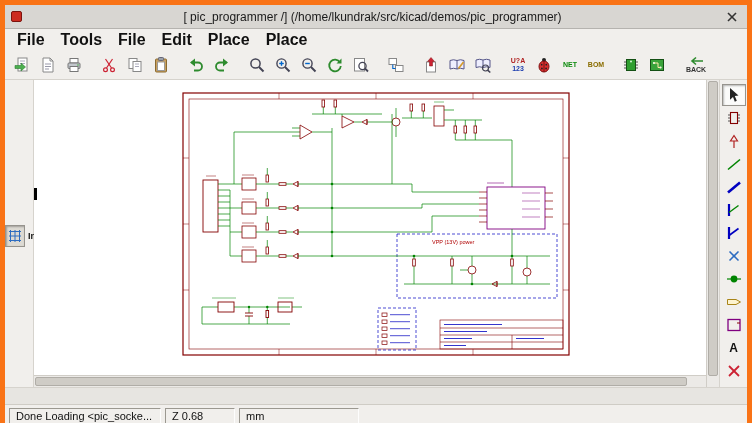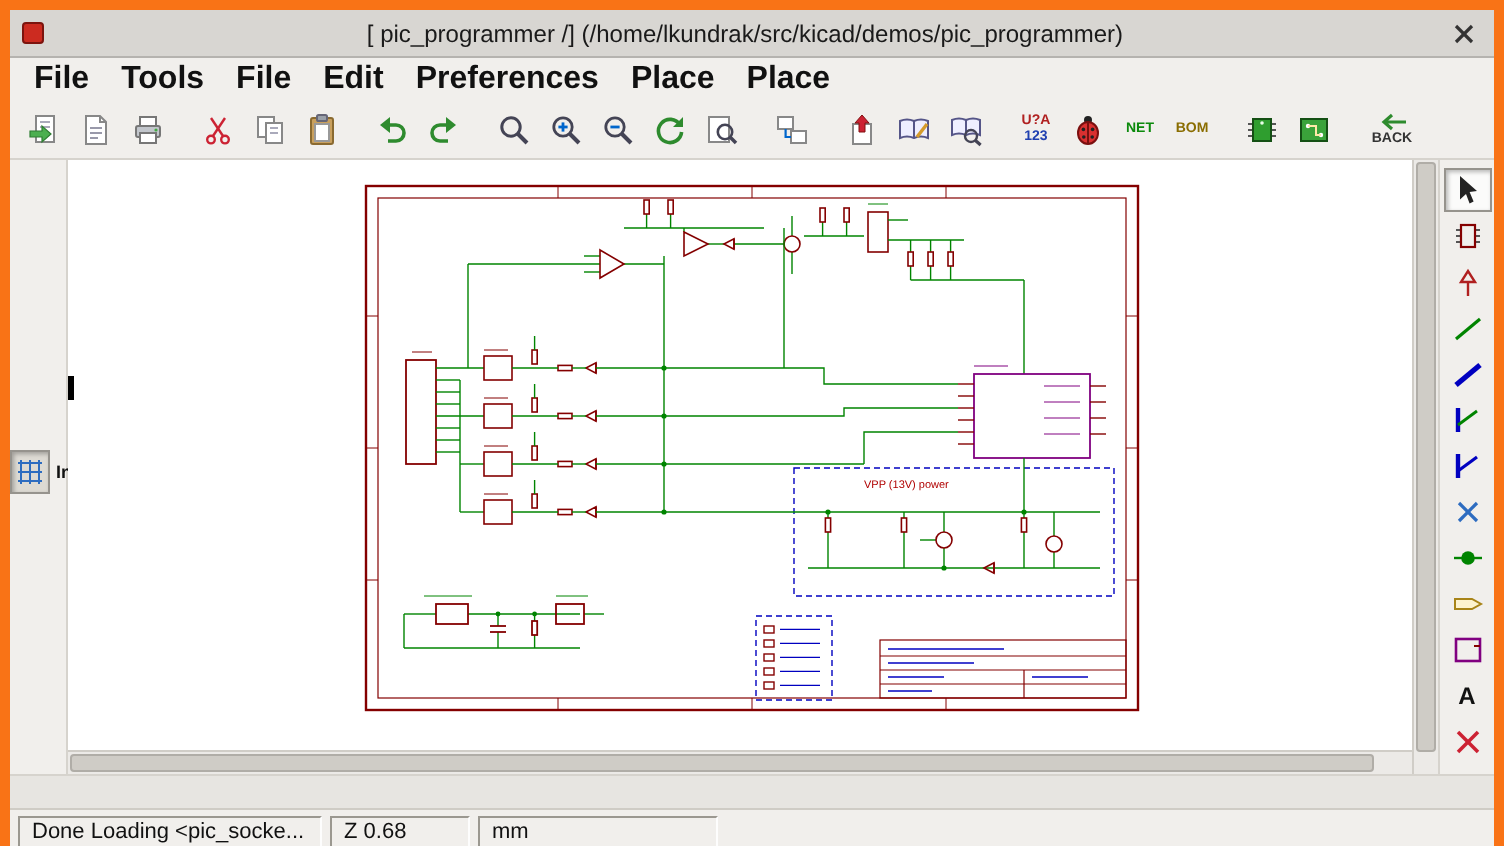--- a/index.html
+++ b/index.html
@@ -80,21 +80,20 @@
           </g>
         </svg>
     </button>
   </div>
 
   <div class="menubar">
     <span class="menu-item">File</span>
     <span class="menu-item">Tools</span>
     <span class="menu-item">File</span>
     <span class="menu-item">Edit</span>
-    <span class="menu-item">Preferences</span>
     <span class="menu-item">Place</span>
     <span class="menu-item">Place</span>
   </div>
 
   <div class="toolbar">
     <button class="tbtn">
         <svg width="18" height="18" viewBox="0 0 18 18">
           <rect x="5" y="2" width="9" height="13" fill="#fff" stroke="#888"></rect>
           <line x1="7" y1="5" x2="12" y2="5" stroke="#aab"></line>
           <line x1="7" y1="7.5" x2="12" y2="7.5" stroke="#aab"></line>

